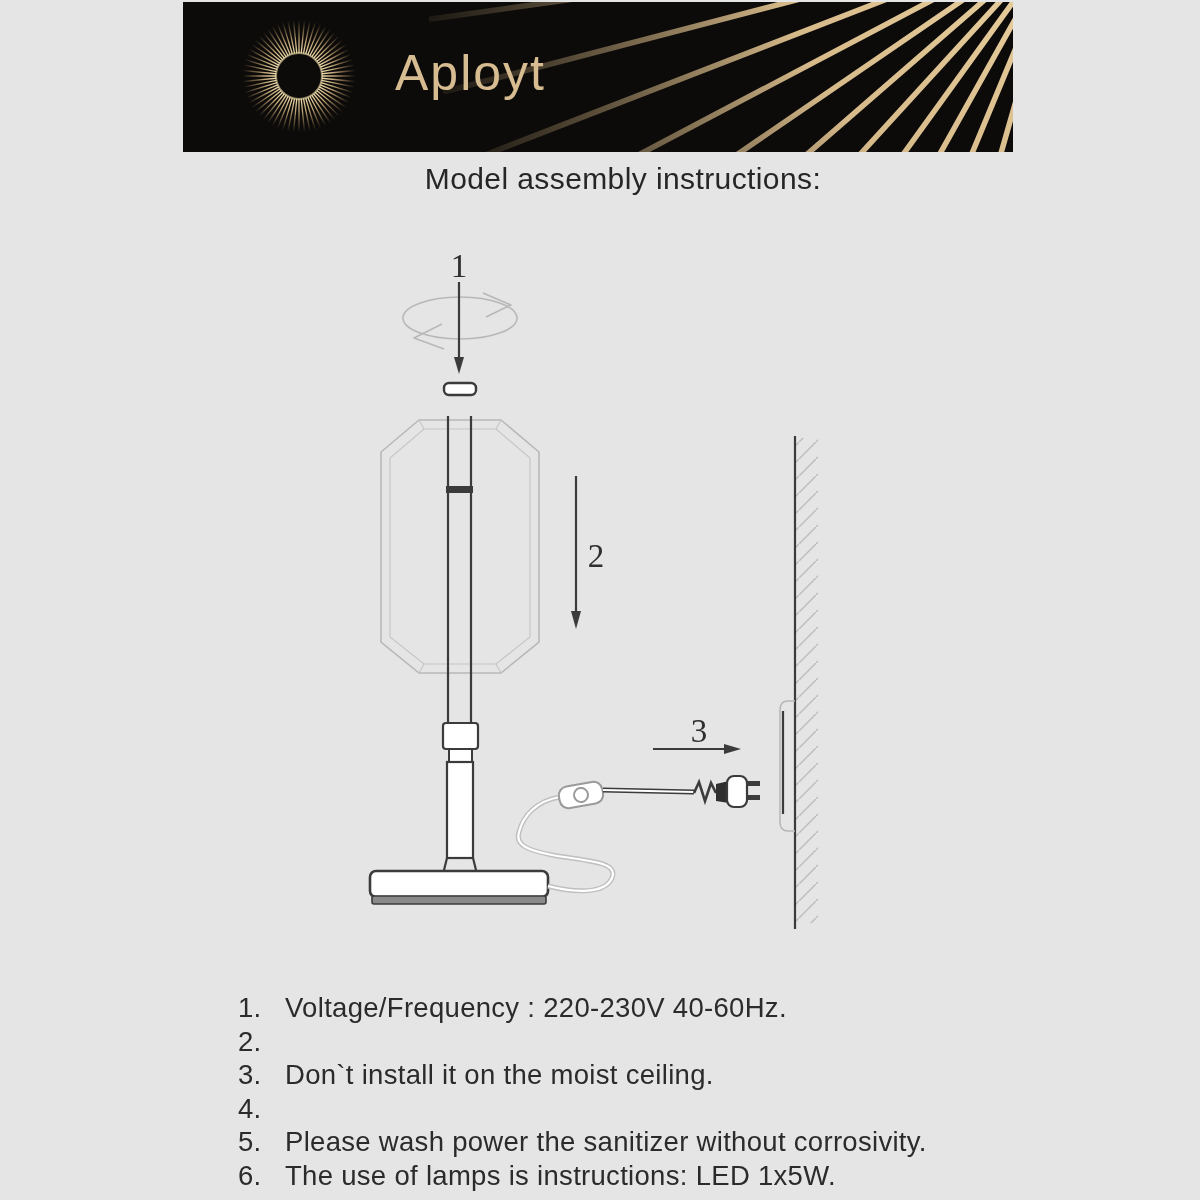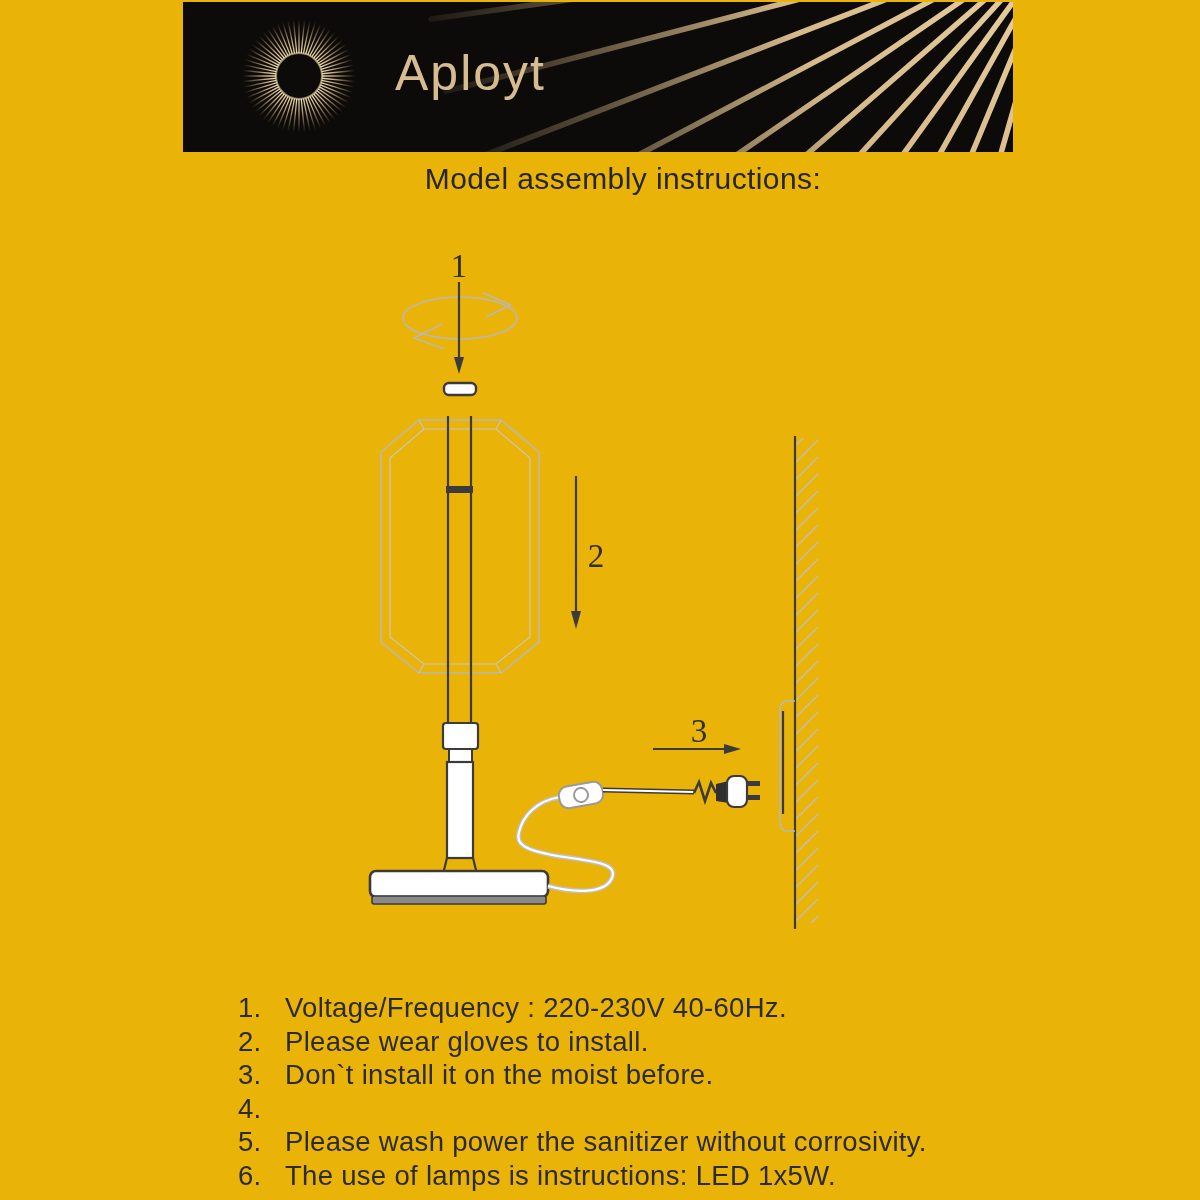--- a/index.html
+++ b/index.html
@@ -1,16 +1,16 @@
 <!DOCTYPE html>
 <html><head>
 <meta charset="utf-8">
 <style>
   html,body{margin:0;padding:0;background:#ffffff;}
-  .page{position:relative;width:1200px;height:1200px;background:#eab308;overflow:hidden;
+  .page{position:relative;width:1200px;height:1200px;background:#e5e5e5;overflow:hidden;
         font-family:"Liberation Sans",sans-serif;color:#2b2b2b;}
   
   .banner{position:absolute;left:183px;top:2px;width:830px;height:150px;background:#0d0b09;overflow:hidden;}
   .banner svg{position:absolute;left:0;top:0;}
   .brand{position:absolute;left:212px;top:42px;font-size:50px;font-weight:300;
          letter-spacing:2px;color:#d6bc90;}
   
   .title-block{position:absolute;left:0;top:162px;width:1200px;text-align:center;
                font-size:30px;font-weight:400;letter-spacing:.4px;color:#262626;line-height:33px;margin-left:23px;}
   
@@ -213,25 +213,24 @@
     </g>
   </svg>
 
   <ol class="instructions">
     <li>
       <span class="num">1.</span>
       <span class="txt">Voltage/Frequency : 220-230V 40-60Hz.</span>
     </li>
     <li>
       <span class="num">2.</span>
-      <span class="txt">Please wear gloves to install.</span>
     </li>
     <li>
       <span class="num">3.</span>
-      <span class="txt">Don`t install it on the moist before.</span>
+      <span class="txt">Don`t install it on the moist ceiling.</span>
     </li>
     <li>
       <span class="num">4.</span>
     </li>
     <li>
       <span class="num">5.</span>
       <span class="txt">Please wash power the sanitizer without corrosivity.</span>
     </li>
     <li>
       <span class="num">6.</span>

